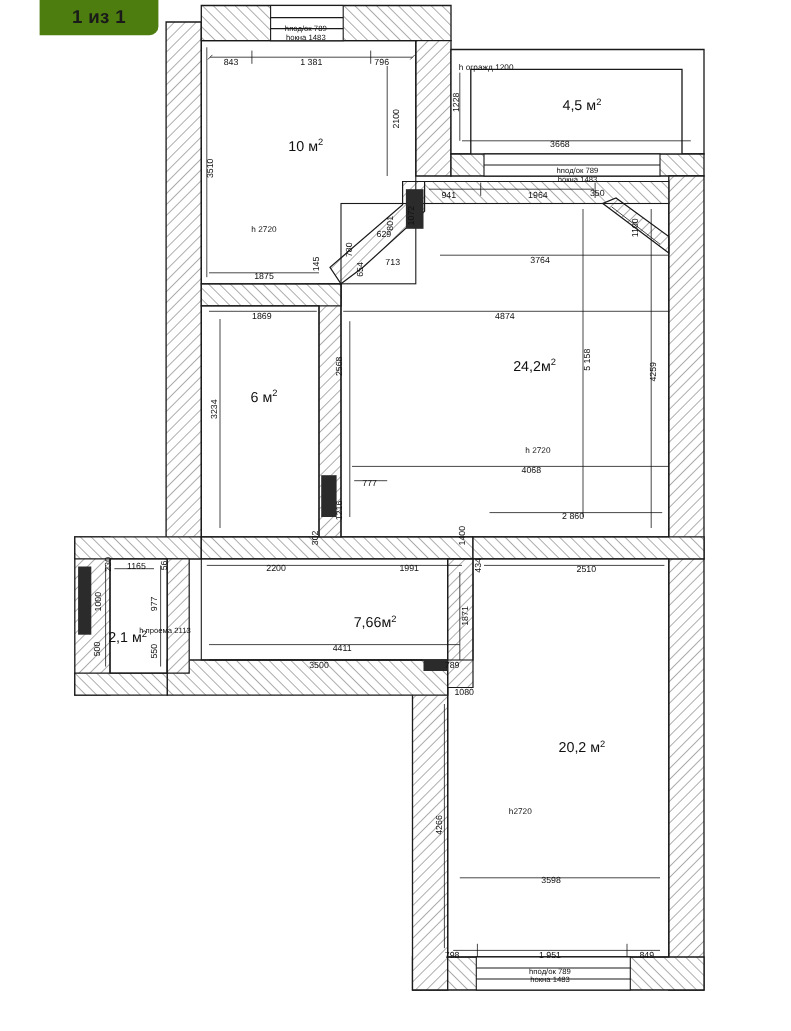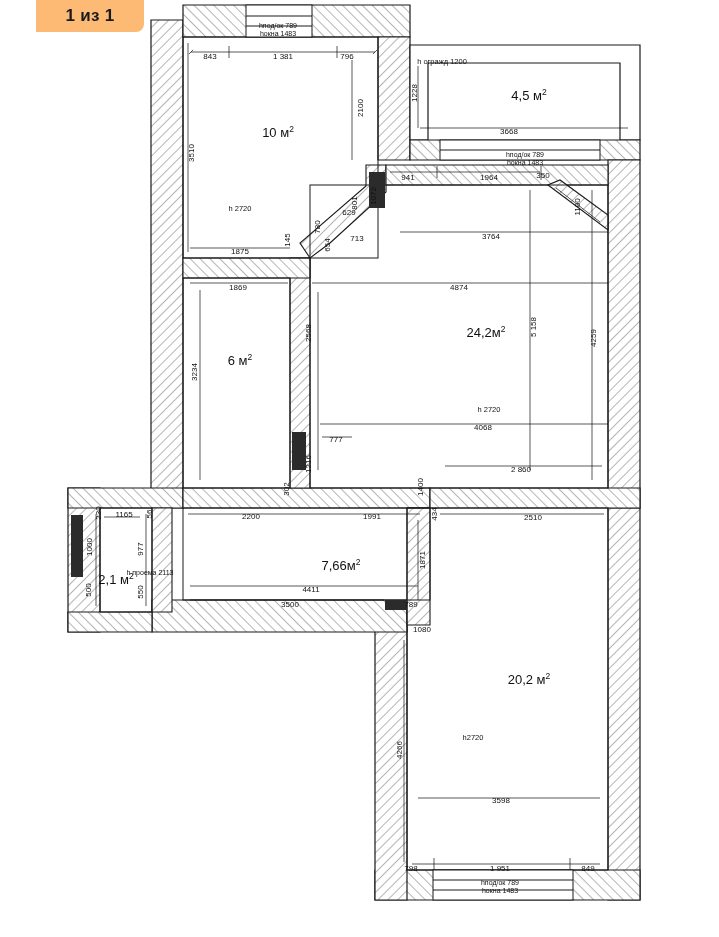--- a/index.html
+++ b/index.html
@@ -1,21 +1,21 @@
 <!DOCTYPE html>
 <html><head>
 <meta charset="utf-8">
 <style>
   html,body{margin:0;padding:0;background:#ffffff;}
   body{width:719px;height:937px;overflow:hidden;font-family:"Liberation Sans",sans-serif;}
   #stage{position:relative;width:719px;height:937px;background:#ffffff;}
   svg{display:block;}
   .page-badge{
     position:absolute;left:36px;top:0px;width:108px;height:32px;
-    background:#fdba74;border-radius:0 0 8px 0;
+    background:#4d7c0f;border-radius:0 0 8px 0;
     display:flex;align-items:center;justify-content:center;
     font-size:17px;font-weight:bold;color:#1a1a1a;letter-spacing:.3px;
     z-index:20;
   }
   .txt{font-family:"Liberation Sans",sans-serif;fill:#111111;}
   .area{font-size:13px;}
   .dim{font-size:8px;fill:#111;}
   .dim-sm{font-size:7px;fill:#111;}
   .h-label{font-size:7.5px;fill:#111;}
   .win-label{font-size:7px;fill:#111;}

